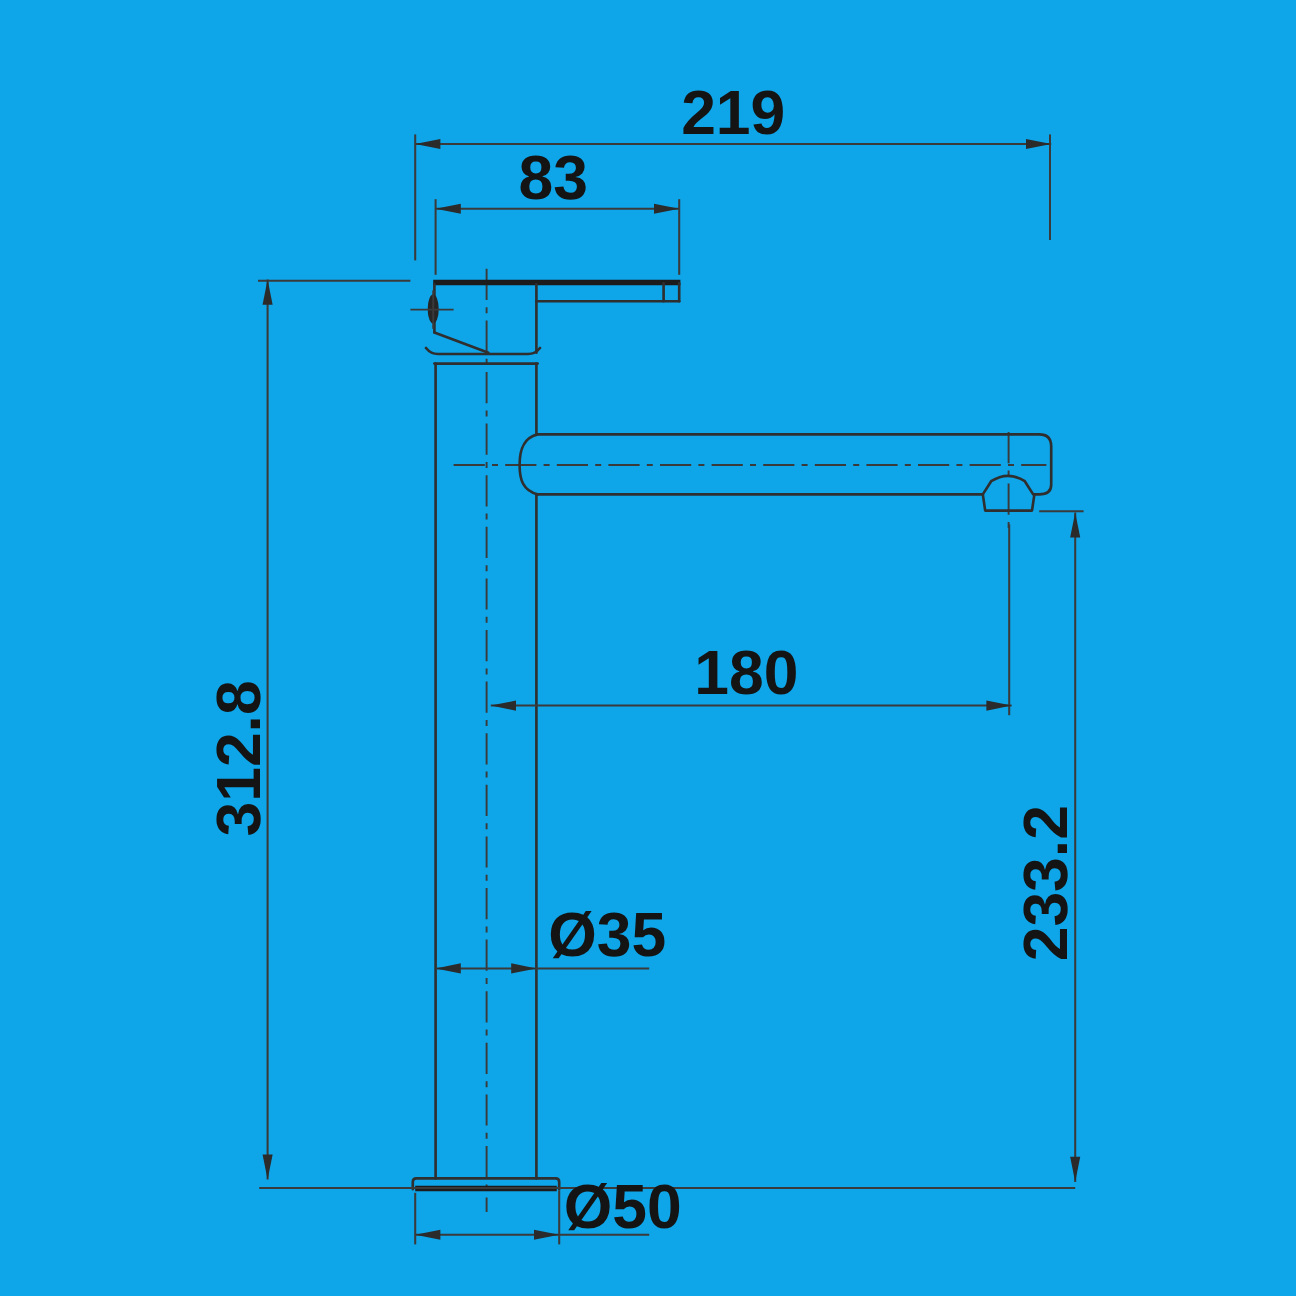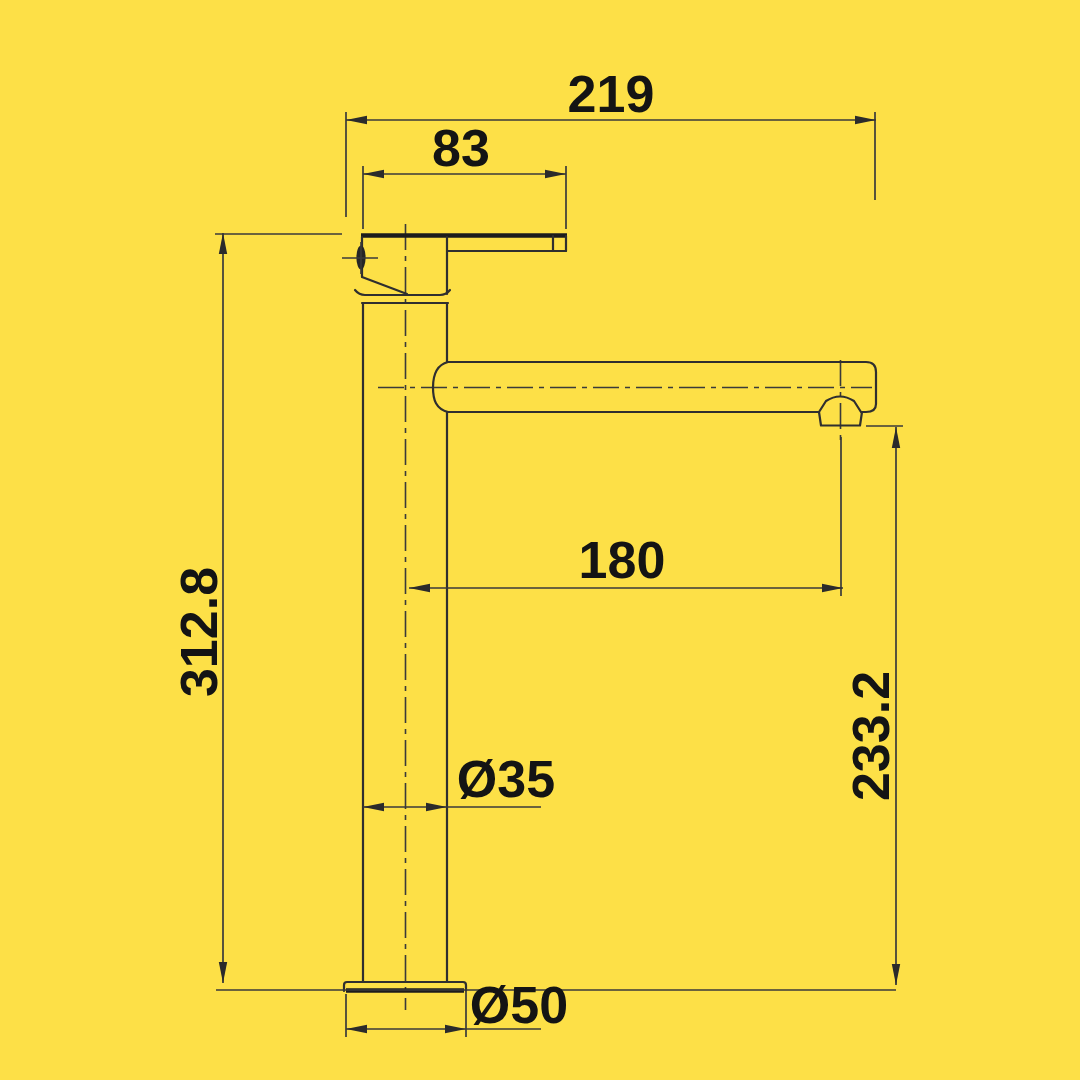--- a/index.html
+++ b/index.html
@@ -1,19 +1,19 @@
 <!DOCTYPE html>
 <html><head>
 <meta charset="utf-8">
 <style>
   html,body{margin:0;padding:0;background:#ffffff;}
   .stage{
     position:relative;
     width:1080px;height:1080px;
-    background:#fde047;
+    background:#0ea5e9;
     font-family:"Liberation Sans", sans-serif;
     overflow:hidden;
   }
   svg{display:block;}
   .outline{stroke:#2f2f2f;stroke-width:2.2;fill:none;stroke-linecap:round;stroke-linejoin:round;}
   .thick{stroke:#1c1c1c;stroke-width:4.6;fill:none;stroke-linecap:butt;}
   .dim{stroke:#3a3a3a;stroke-width:1.7;fill:none;stroke-linecap:butt;}
   .ctr{stroke:#3a3a3a;stroke-width:1.6;fill:none;stroke-dasharray:26 6 5 6;stroke-linecap:butt;}
   .thin{stroke:#3a3a3a;stroke-width:1.6;fill:none;}
   .arrow{fill:#2b2b2b;stroke:none;}

